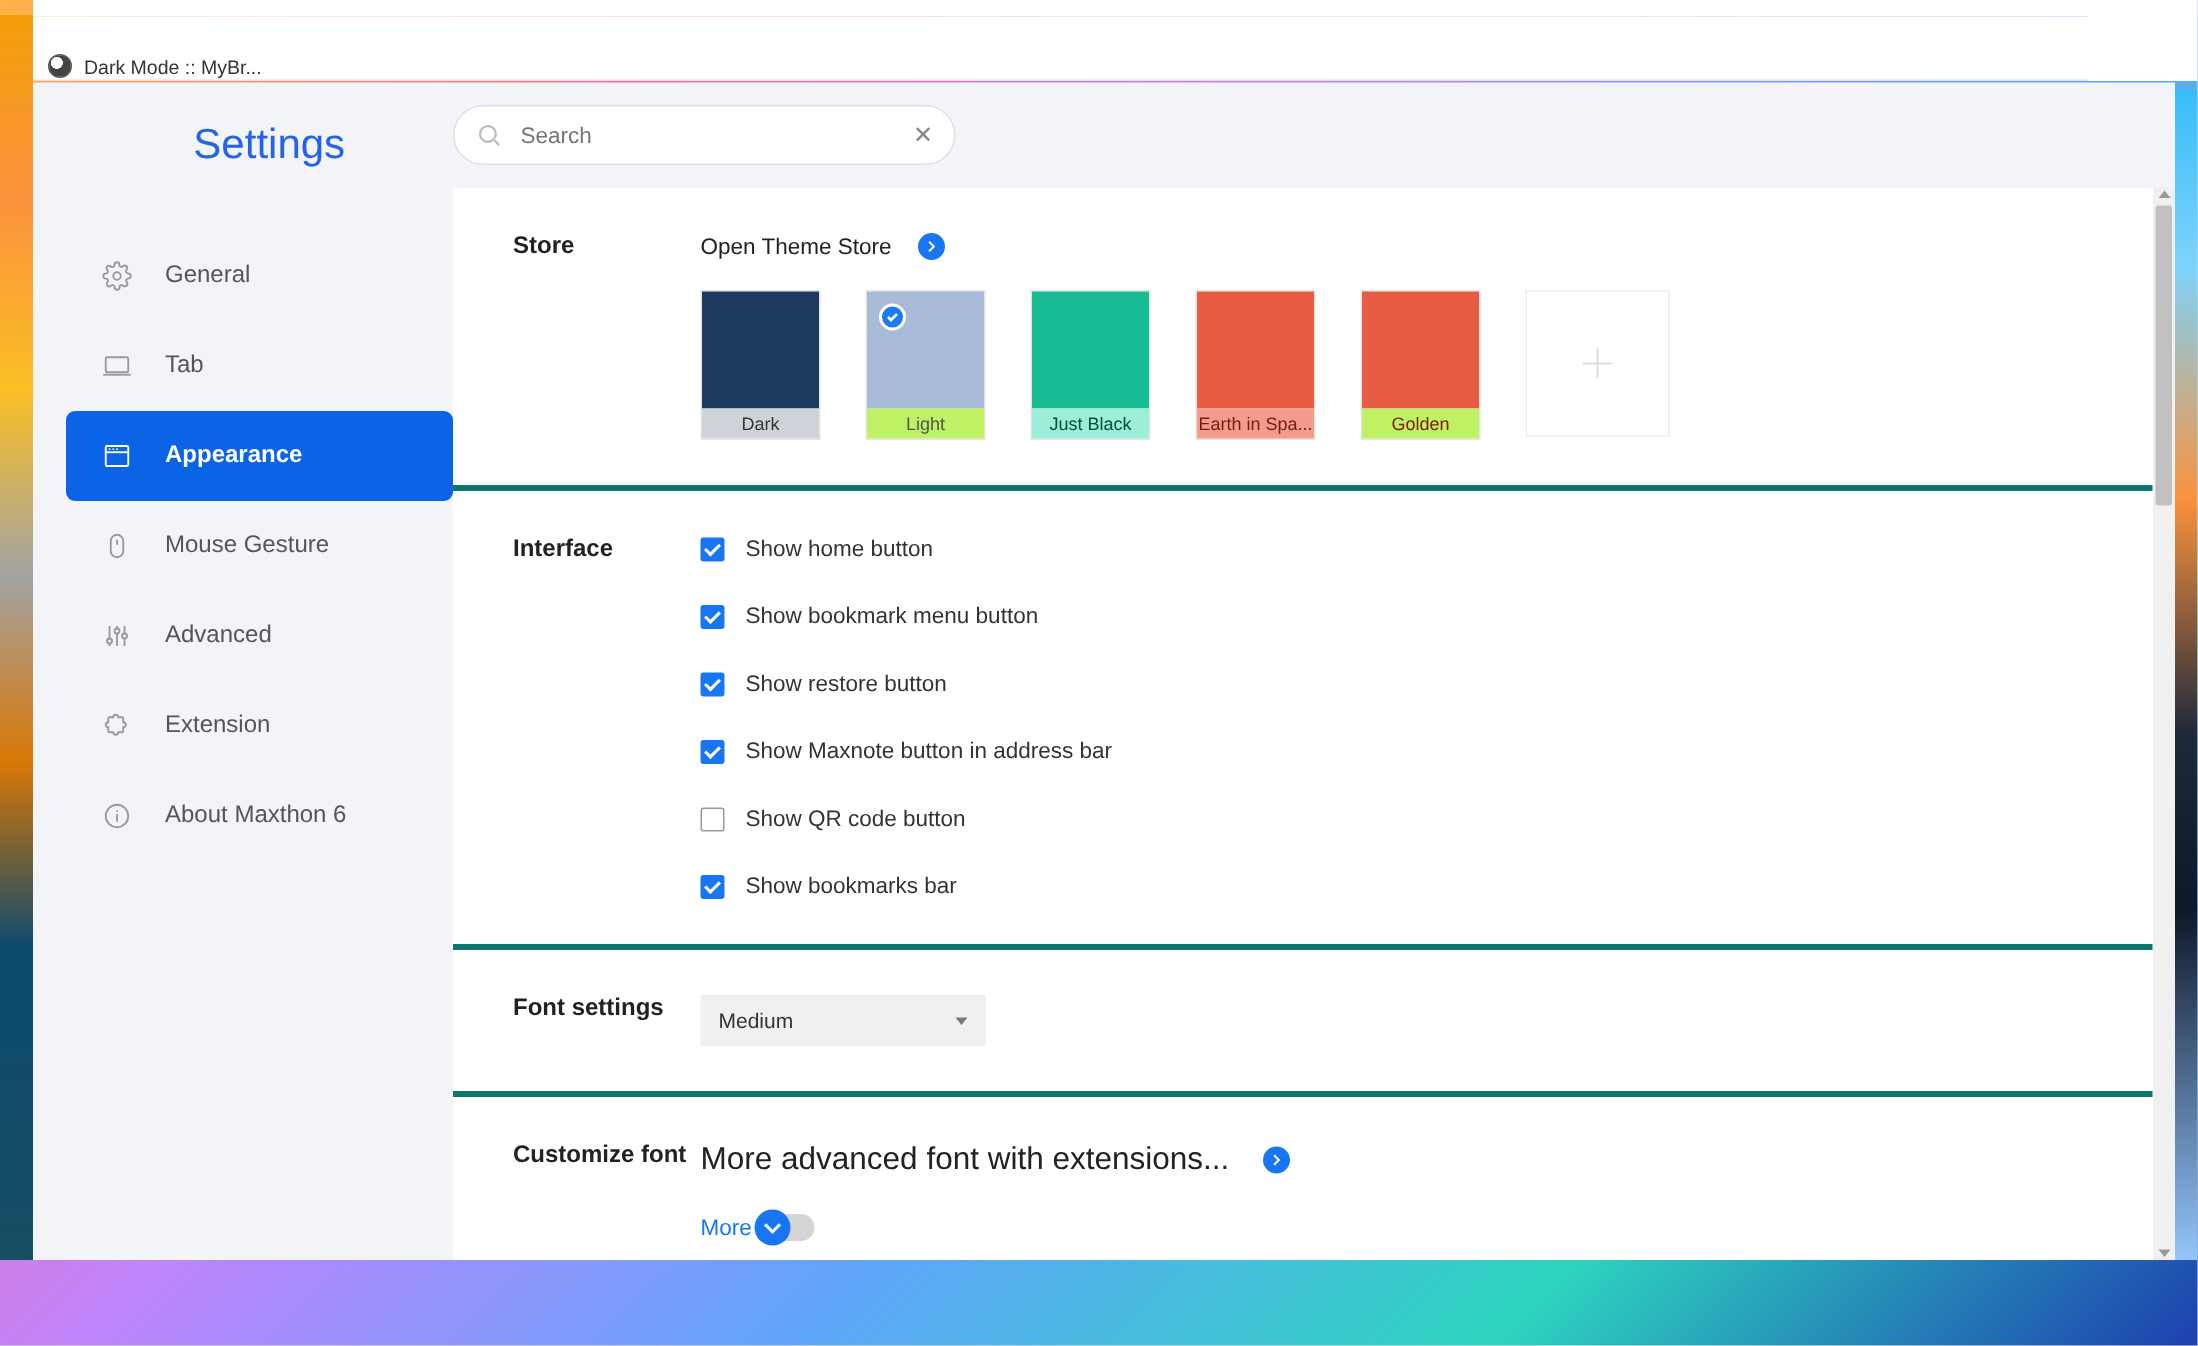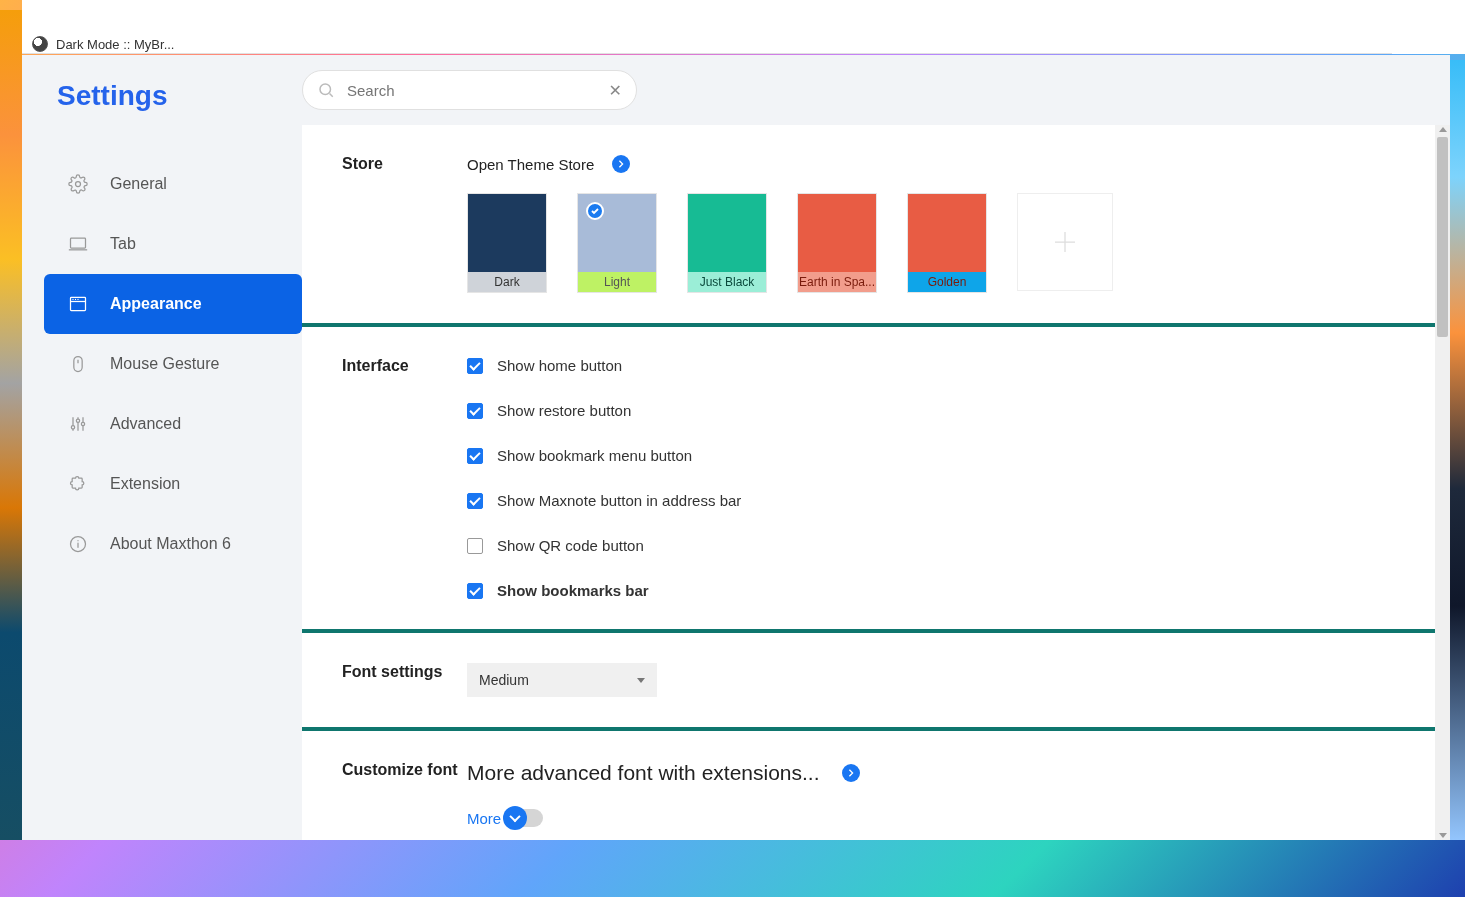--- a/index.html
+++ b/index.html
@@ -11,21 +11,21 @@
 .chrome { position:absolute; left:22px; top:0; right:0; height:11px; background:#fff; }
 .tabbar { position:absolute; left:22px; top:11px; right:73px; height:43px; background:#fff; display:flex; align-items:center; padding-left:10px; border-bottom:1px solid #e1e1e1; }
 .tab { display:flex; align-items:center; gap:8px; font-size:13px; color:#333;margin-top:24px; }
 .moon-icon{ width:16px; height:16px; border-radius:50%; background:radial-gradient(circle at 35% 35%,#fff 30%,#444 32%); border:1px solid #555;}
 
 .topfade{ position:absolute; right:0; top:0; width:73px; height:54px; background:#fff;}
 
 .app { position:absolute; left:22px; top:55px; right:15px; bottom:57px; background:#f2f4f7; display:flex; }
 
 .sidebar { width:280px; padding-top:25px; }
-.settings-title { font-size:28px; font-weight:700; color:#2563eb; padding-left:35px; margin-bottom:42px; }
+.settings-title { font-size:28px; font-weight:400; color:#2563eb; padding-left:35px; margin-bottom:42px;text-align:center; }
 .navitem { display:flex; align-items:center; gap:22px; padding:0 22px 0 46px; height:60px; font-size:16px; color:#555; cursor:pointer; }
 .navitem.active{ background:#0b63e5; color:#fff; border-radius:6px; margin-left:22px; margin-right:0; padding-left:24px; font-weight:600;text-align:center;}
 .navitem .navicon{ width:20px; height:20px; flex-shrink:0; display:flex; align-items:center; justify-content:center; }
 .navicon svg{ display:block; }
 
 .main { flex:1; position:relative; }
 .search-wrap{ position:absolute; top:15px; left:0; width:335px; height:40px; background:#fff; border:1px solid #e0e0e0; border-radius:22px; display:flex; align-items:center; padding:0 14px; gap:12px;}
 .search-wrap input{ flex:1; border:none; outline:none; font-size:15px; color:#333; background:transparent;}
 .search-x{ color:#888; font-size:16px; cursor:pointer;}
 
@@ -46,21 +46,21 @@
 
 .theme-row{ display:flex; gap:30px; }
 .theme-card{ width:80px; border:1px solid #e5e5e5; position:relative; cursor:pointer;}
 .theme-preview{ height:78px; }
 .theme-cap{ height:20px; font-size:12px; text-align:center; line-height:20px; }
 .theme-check{ position:absolute; top:8px; left:8px; width:18px; height:18px; border-radius:50%; background:#1b7bf0; border:2px solid #fff; display:flex; align-items:center; justify-content:center;}
 .theme-add{ width:96px; height:98px; border:1px solid #eee; display:flex; align-items:center; justify-content:center; color:#ccc; cursor:pointer;}
 .theme-add svg{ display:block; }
 
 .check-row{ display:flex; align-items:center; gap:14px; font-size:15px; color:#333; margin-bottom:28px;}
-.check-row:last-child{ margin-bottom:0;font-weight:bold; }
+.check-row:last-child{ margin-bottom:0; }
 .cbox{ width:16px; height:16px; border:1.5px solid #999; border-radius:2px; display:flex; align-items:center; justify-content:center; cursor:pointer; flex-shrink:0;}
 .cbox.checked{ background:#1976f2; border-color:#1976f2; }
 .cbox.checked::after{ content:''; width:4px; height:8px; border:solid #fff; border-width:0 2px 2px 0; transform:rotate(45deg); margin-top:-2px;}
 
 .fontsel{ width:190px; height:34px; background:#f0f0f0; border:none; font-size:14px; color:#333; padding:0 12px; display:flex; align-items:center; justify-content:space-between; cursor:pointer;}
 .fontsel .tri{ width:0; height:0; border-left:4px solid transparent; border-right:4px solid transparent; border-top:5px solid #777;}
 
 .more-row{ display:flex; align-items:center; gap:10px; font-size:15px;}
 .more-label{ color:#1976f2;}
 .toggle{ width:32px; height:18px; background:#d5d5d5; border-radius:9px; position:relative; cursor:pointer;}
@@ -203,45 +203,45 @@
             <div class="theme-card">
               <div class="theme-preview" style="background:#17bb94"></div>
               <div class="theme-cap" style="background:#9beed7;color:#0a4a3c">Just Black</div>
             </div>
             <div class="theme-card">
               <div class="theme-preview" style="background:#e85c44"></div>
               <div class="theme-cap" style="background:#f29d8c;color:#7a1b0c">Earth in Spa...</div>
             </div>
             <div class="theme-card">
               <div class="theme-preview" style="background:#e85c44"></div>
-              <div class="theme-cap" style="background:#0ea5e9;color:#7a1b0c">Golden</div>
+              <div class="theme-cap" style="background:#bef264;color:#7a1b0c">Golden</div>
             </div>
             <div class="theme-add">
               <svg width="30" height="30" viewBox="0 0 24 24" stroke="#ddd" stroke-width="1">
                   <path d="M12 4v16M4 12h16"></path>
                 </svg>
             </div>
           </div>
         </div>
       </div>
 
       <div class="section">
         <div class="section-label">Interface</div>
         <div class="section-body">
           <div class="check-row">
             <span class="cbox checked"></span>
             <span>Show home button</span>
           </div>
           <div class="check-row">
             <span class="cbox checked"></span>
+            <span>Show bookmark menu button</span>
+          </div>
+          <div class="check-row">
+            <span class="cbox checked"></span>
             <span>Show restore button</span>
-          </div>
-          <div class="check-row">
-            <span class="cbox checked"></span>
-            <span>Show bookmark menu button</span>
           </div>
           <div class="check-row">
             <span class="cbox checked"></span>
             <span>Show Maxnote button in address bar</span>
           </div>
           <div class="check-row">
             <span class="cbox"></span>
             <span>Show QR code button</span>
           </div>
           <div class="check-row">

